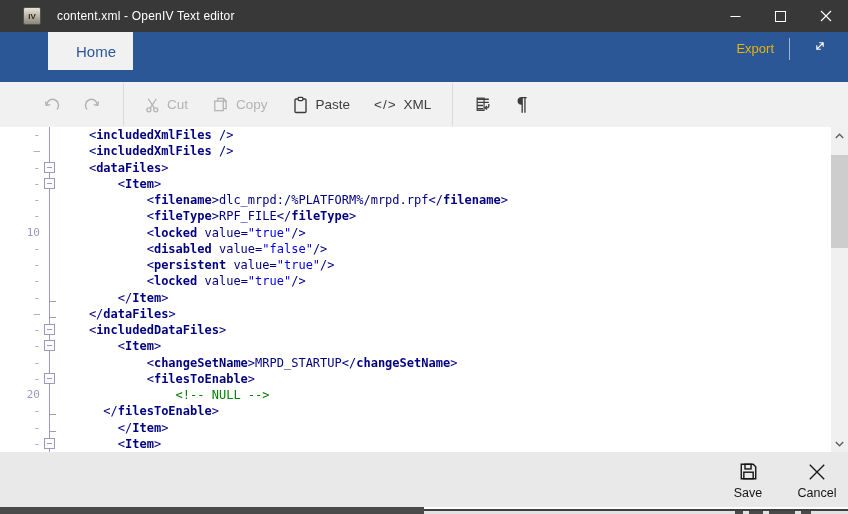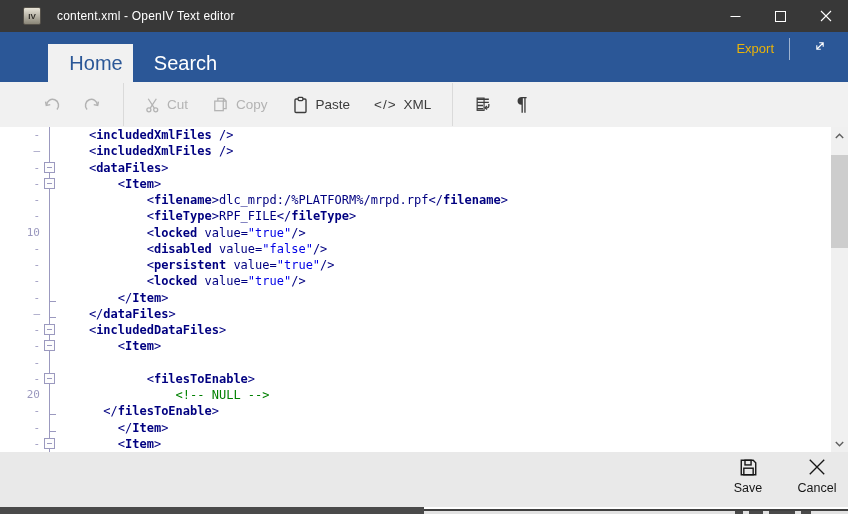--- a/index.html
+++ b/index.html
@@ -10,21 +10,21 @@
   
   .titlebar { position:absolute; left:0; top:0; width:848px; height:32px; background:var(--titlebar,#383838); display:flex; align-items:center; }
   .app-icon { width:18px; height:18px; margin-left:23px; border-radius:2px; background:linear-gradient(#e8e4d8,#8a8678); border:1px solid #55514a; display:flex; align-items:center; justify-content:center; font-size:8px; font-weight:bold; color:#2e2c28; }
   .title { color:#ffffff; font-size:12px; margin-left:16px; letter-spacing:.2px; }
   .win-controls { position:absolute; right:0; top:0; height:32px; display:flex; }
   .wc { width:45px; height:32px; display:flex; align-items:center; justify-content:center; color:#fff; }
   .wc svg { display:block; }
 
   
   .ribbon { position:absolute; left:0; top:32px; width:848px; height:50px; background:var(--ribbon,#2B5797); }
-  .tab { position:absolute; bottom:0; height:38px; display:flex; align-items:center; justify-content:center; font-size:20px; color:#fff; cursor:default;padding-left:11px; }
+  .tab { position:absolute; bottom:12px; height:38px; display:flex; align-items:center; justify-content:center; font-size:15px; color:#fff; cursor:default;padding-left:11px; }
   .tab-home { left:48px; width:85px; background:#f1f1f1; color:var(--ribbon,#2B5797); }
   .tab-search { left:133px; width:94px; }
   .export-btn { position:absolute; right:64px; top:0; height:32px; display:flex; align-items:center; color:#eab308; font-size:13px; padding:0 10px; }
   .ribbon-divider { position:absolute; right:58px; top:6px; height:22px; width:1px; background:rgba(255,255,255,.55); }
   .expand-btn { position:absolute; right:12px; top:2px; width:32px; height:28px; display:flex; align-items:center; justify-content:center; color:#fff; }
 
   
   .toolbar { position:absolute; left:0; top:82px; width:848px; height:45px; background:#f1f1f1; display:flex; align-items:center; padding-left:30px; }
   .tb-btn { display:flex; align-items:center; gap:7px; padding:0 12px; height:45px; font-size:13.5px; color:#3c3c3c; }
   .tb-btn.disabled { color:#b3b3b3; }
@@ -50,21 +50,21 @@
   .tk-c { color:var(--green,#008000); }
 
   
   .scrollbar { position:absolute; right:0; top:0; width:17px; height:325px; background:#f0f0f0; }
   .sb-arrow { position:absolute; left:0; width:17px; height:17px; display:flex; align-items:center; justify-content:center; color:#5f5f5f; }
   .sb-arrow.up { top:0; } .sb-arrow.down { bottom:0; }
   .sb-thumb { position:absolute; left:0; top:28px; width:17px; height:93px; background:#cdcdcd; }
 
   
   .footer { position:absolute; left:0; top:452px; width:848px; height:55px; background:#e9e9e9; }
-  .ft-btn { position:absolute; top:4px; width:58px; height:48px; display:flex; flex-direction:column; align-items:center; justify-content:flex-start; gap:3px; color:#161616; font-size:12.5px; }
+  .ft-btn { position:absolute; top:4px; width:58px; height:48px; display:flex; flex-direction:column; align-items:center; justify-content:center; gap:3px; color:#161616; font-size:12.5px; }
   .ft-btn .ico { height:22px; display:flex; align-items:center; }
   .ft-save { left:719px; } .ft-cancel { left:788px; }
 
   
   .behind-left { position:absolute; left:0; top:507px; width:424px; height:7px; background:#4a4a4a; }
   .behind-right-line { position:absolute; left:424px; top:509px; width:424px; height:2px; background:#3f3f3f; }
   .behind-right { position:absolute; left:424px; top:511px; width:424px; height:3px; background:#e2e2e2; }
   .behind-dash { position:absolute; top:0; height:3px; background:#4a4a4a; }
 </style>
 </head>
@@ -97,21 +97,20 @@
             <svg width="12" height="12" viewBox="0 0 12 12">
               <path d="M1 1 L11 11 M11 1 L1 11" stroke="#fff" stroke-width="1.1"></path>
             </svg>
           </span>
       </div>
     </div>
   </div>
 
   <div class="ribbon">
     <div class="tab tab-home">Home</div>
-    <div class="tab tab-search">Search</div>
     <div class="export-btn">Export</div>
     <div class="ribbon-divider"></div>
     <div class="expand-btn">
       <span><svg width="14" height="14" viewBox="0 0 14 14">
             <path d="M4 10 L10 4 M6.2 3.8 H10.2 V7.8 M7.8 10.2 H3.8 V6.2" fill="none" stroke="#fff" stroke-width="1.1"></path>
           </svg></span>
     </div>
   </div>
 
   <div class="toolbar" id="toolbar">
@@ -194,21 +193,21 @@
         <div class="ed-row"><span class="ed-num">-</span><span class="ed-fold"><span class="fl"></span></span><span class="ed-code"><span class="tk-n">            &lt;</span><span class="tk-b">filename</span><span class="tk-n">&gt;dlc_mrpd:/%PLATFORM%/mrpd.rpf&lt;/</span><span class="tk-b">filename</span><span class="tk-n">&gt;</span></span></div>
         <div class="ed-row"><span class="ed-num">-</span><span class="ed-fold"><span class="fl"></span></span><span class="ed-code"><span class="tk-n">            &lt;</span><span class="tk-b">fileType</span><span class="tk-n">&gt;RPF_FILE&lt;/</span><span class="tk-b">fileType</span><span class="tk-n">&gt;</span></span></div>
         <div class="ed-row"><span class="ed-num">10</span><span class="ed-fold"><span class="fl"></span></span><span class="ed-code"><span class="tk-n">            &lt;</span><span class="tk-b">locked</span><span class="tk-n"> value=</span><span class="tk-v">"true"</span><span class="tk-n">/&gt;</span></span></div>
         <div class="ed-row"><span class="ed-num">-</span><span class="ed-fold"><span class="fl"></span></span><span class="ed-code"><span class="tk-n">            &lt;</span><span class="tk-b">disabled</span><span class="tk-n"> value=</span><span class="tk-v">"false"</span><span class="tk-n">/&gt;</span></span></div>
         <div class="ed-row"><span class="ed-num">-</span><span class="ed-fold"><span class="fl"></span></span><span class="ed-code"><span class="tk-n">            &lt;</span><span class="tk-b">persistent</span><span class="tk-n"> value=</span><span class="tk-v">"true"</span><span class="tk-n">/&gt;</span></span></div>
         <div class="ed-row"><span class="ed-num">-</span><span class="ed-fold"><span class="fl"></span></span><span class="ed-code"><span class="tk-n">            &lt;</span><span class="tk-b">locked</span><span class="tk-n"> value=</span><span class="tk-v">"true"</span><span class="tk-n">/&gt;</span></span></div>
         <div class="ed-row"><span class="ed-num">-</span><span class="ed-fold"><span class="fl"></span><span class="ffoot"></span></span><span class="ed-code"><span class="tk-n">        &lt;/</span><span class="tk-b">Item</span><span class="tk-n">&gt;</span></span></div>
         <div class="ed-row"><span class="ed-num">–</span><span class="ed-fold"><span class="fl"></span><span class="ffoot"></span></span><span class="ed-code"><span class="tk-n">    &lt;/</span><span class="tk-b">dataFiles</span><span class="tk-n">&gt;</span></span></div>
         <div class="ed-row"><span class="ed-num">-</span><span class="ed-fold"><span class="fl"></span><span class="fbox"></span></span><span class="ed-code"><span class="tk-n">    &lt;</span><span class="tk-b">includedDataFiles</span><span class="tk-n">&gt;</span></span></div>
         <div class="ed-row"><span class="ed-num">-</span><span class="ed-fold"><span class="fl"></span><span class="fbox"></span></span><span class="ed-code"><span class="tk-n">        &lt;</span><span class="tk-b">Item</span><span class="tk-n">&gt;</span></span></div>
-        <div class="ed-row"><span class="ed-num">-</span><span class="ed-fold"><span class="fl"></span></span></div>
+        <div class="ed-row"><span class="ed-num">-</span><span class="ed-fold"><span class="fl"></span></span><span class="ed-code"><span class="tk-n">            &lt;</span><span class="tk-b">changeSetName</span><span class="tk-n">&gt;MRPD_STARTUP&lt;/</span><span class="tk-b">changeSetName</span><span class="tk-n">&gt;</span></span></div>
         <div class="ed-row"><span class="ed-num">-</span><span class="ed-fold"><span class="fl"></span><span class="fbox"></span></span><span class="ed-code"><span class="tk-n">            &lt;</span><span class="tk-b">filesToEnable</span><span class="tk-n">&gt;</span></span></div>
         <div class="ed-row"><span class="ed-num">20</span><span class="ed-fold"><span class="fl"></span></span><span class="ed-code"><span class="tk-c">                &lt;!-- NULL --&gt;</span></span></div>
         <div class="ed-row"><span class="ed-num">-</span><span class="ed-fold"><span class="fl"></span><span class="ffoot"></span></span><span class="ed-code"><span class="tk-n">      &lt;/</span><span class="tk-b">filesToEnable</span><span class="tk-n">&gt;</span></span></div>
         <div class="ed-row"><span class="ed-num">-</span><span class="ed-fold"><span class="fl"></span><span class="ffoot"></span></span><span class="ed-code"><span class="tk-n">        &lt;/</span><span class="tk-b">Item</span><span class="tk-n">&gt;</span></span></div>
         <div class="ed-row"><span class="ed-num">-</span><span class="ed-fold"><span class="fl"></span><span class="fbox"></span></span><span class="ed-code"><span class="tk-n">        &lt;</span><span class="tk-b">Item</span><span class="tk-n">&gt;</span></span></div>
       </div>
     <div class="scrollbar">
       <div class="sb-arrow up">
         <svg width="9" height="6" viewBox="0 0 9 6">
             <path d="M0.8 5 L4.5 1.2 L8.2 5" fill="none" stroke="#5f5f5f" stroke-width="1.4"></path>

